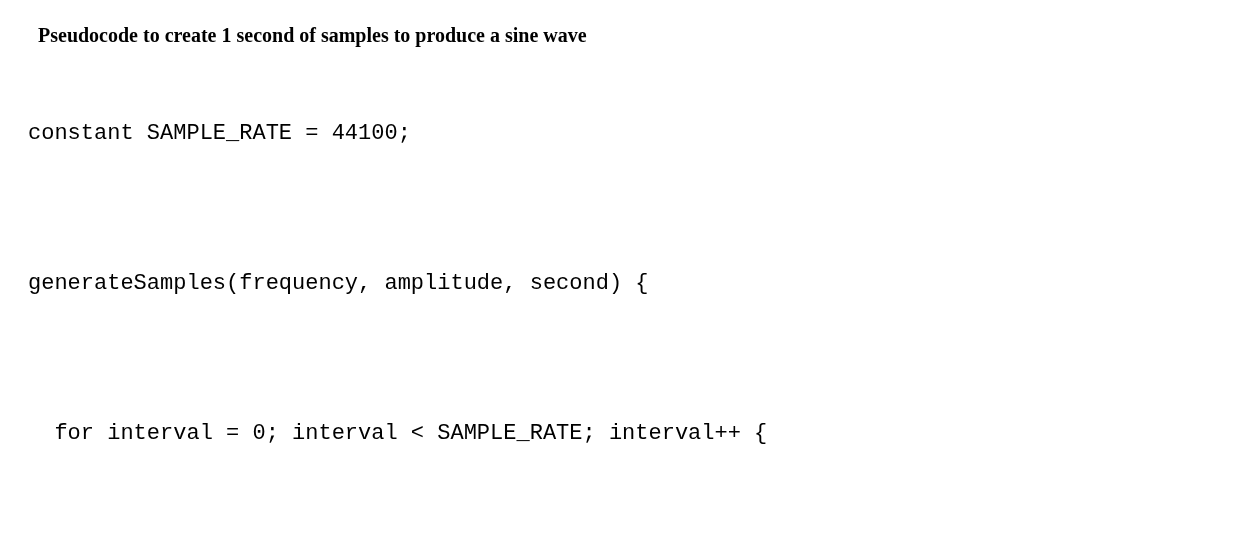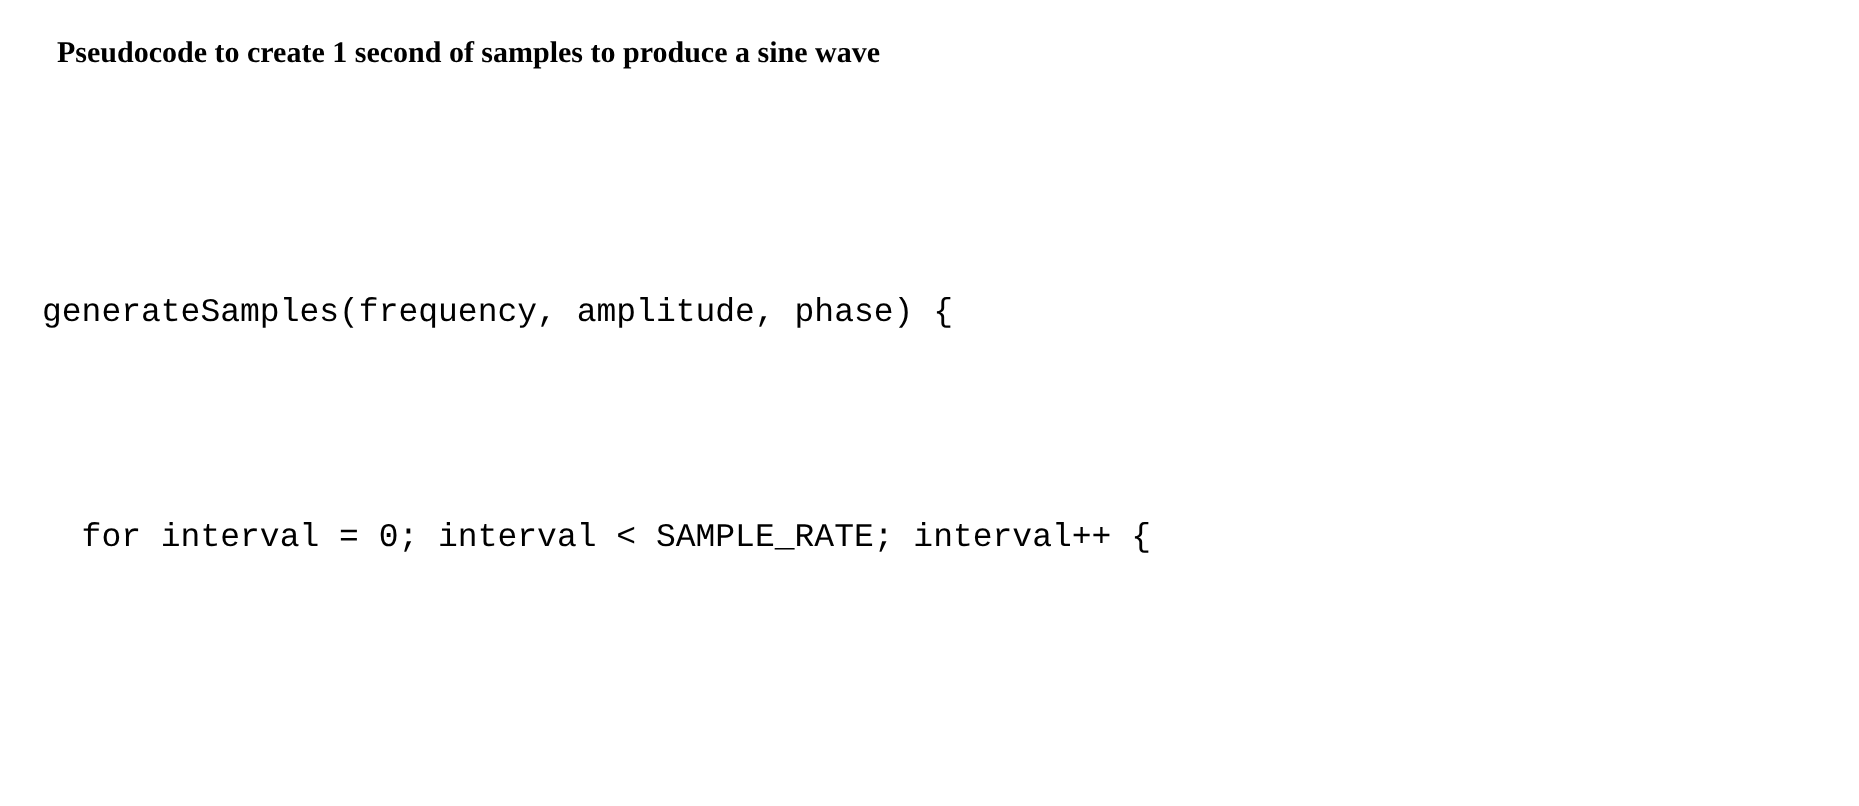--- a/index.html
+++ b/index.html
@@ -26,22 +26,23 @@
     .code-block {
       white-space: pre;
     }
   </style>
 </head>
 <body>
 
 <div class="title">Pseudocode to create 1 second of samples to produce a sine wave</div>
 
 <div class="code-block">
+<div>constant SAMPLE_RATE = 44100;</div>
 <div>&nbsp;</div>
-<div>generateSamples(frequency, amplitude, phase) {</div>
+<div>generateSamples(frequency, amplitude, second) {</div>
 <div>&nbsp;</div>
 <div>  for interval = 0; interval &lt; SAMPLE_RATE; interval++ {</div>
 <div>&nbsp;</div>
 
 
 
 
 
 
 

